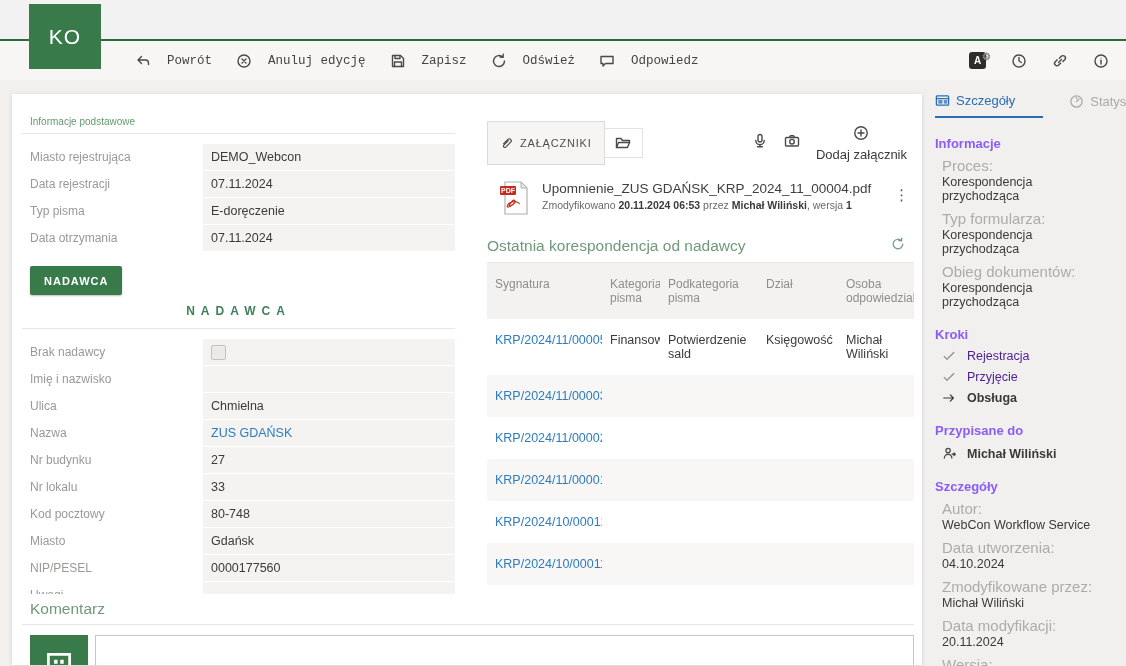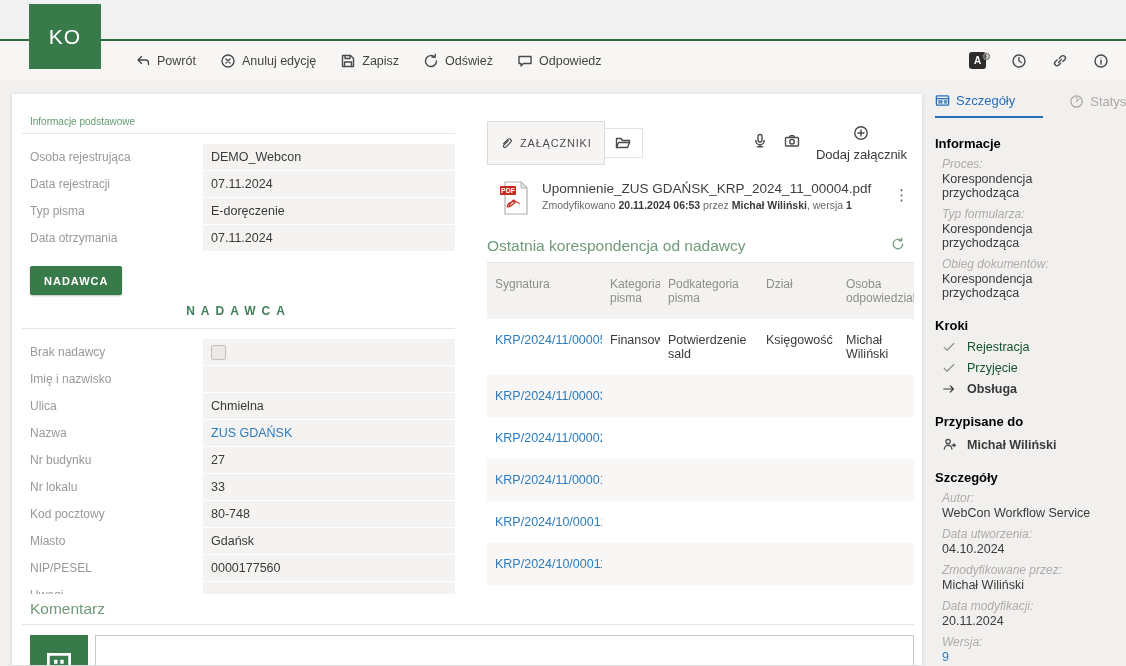--- a/index.html
+++ b/index.html
@@ -7,21 +7,21 @@
   body { font-family:"Liberation Sans", sans-serif; background:#f1f0ef; color:#3b3a39; }
   .ic { width:16px; height:16px; stroke:#4a4a49; fill:none; stroke-width:1.4; stroke-linecap:round; stroke-linejoin:round; flex:none; }
 
   
   .top-band { height:41px; background:#f3f2f2; border-bottom:2px solid #2b6b3c; position:relative; }
   .ko-tile { position:absolute; left:29px; top:4px; width:72px; height:65px; background:#397a4b; color:#fff; display:flex; align-items:center; justify-content:center; font-size:21px; font-weight:300; letter-spacing:1px; z-index:5; }
   .doc-title { position:absolute; left:118px; top:6px; font-size:24px; font-weight:300; color:#4b4a49; }
 
   
   .toolbar { height:39px; background:#f7f6f5; display:flex; align-items:center; padding-left:135px; }
-  .tbtn { display:flex; align-items:center; gap:6px; font-size:12.5px; color:#45443f; margin-right:24px; cursor:pointer; background:none; border:none; font-family:Liberation Sans, sans-serif; }
+  .tbtn { display:flex; align-items:center; gap:16px; font-size:12.5px; color:#45443f; margin-right:24px; cursor:pointer; background:none; border:none; font-family:Liberation Mono, monospace; }
   .toolbar-right { margin-left:auto; display:flex; align-items:center; gap:25px; padding-right:17px; }
   .tr-ic { cursor:pointer; display:flex; align-items:center; }
   .a-sq { width:17px; height:17px; background:#2e2d2c; color:#fff; border-radius:3px; font-size:10px; font-weight:bold; display:flex; align-items:center; justify-content:center; position:relative; }
   .a-sq .gear { position:absolute; right:-5px; top:-1px; color:#8a8886; font-size:10px; }
 
   
   .content { display:flex; height:585px; }
   .card { width:910px; margin:14px 0 0 12px; background:#fff; box-shadow:0 1px 4px rgba(0,0,0,.14); height:571px; overflow:hidden; padding:0 8px 0 10px; }
   .card-body { display:flex; height:500px; overflow:hidden; }
   .left-col { width:445px; padding-top:22px; }
@@ -83,26 +83,26 @@
   .comment-box { flex:1; margin-left:7px; border:1px solid #c8c6c4; height:56px; resize:none; font-family:inherit; font-size:13px; padding:6px; }
 
   
   .sidebar { width:191px; padding:13px 10px 0 13px; font-size:12.5px; }
   .sb-tabs { display:flex; align-items:center; }
   .sb-tab { display:flex; align-items:center; gap:6px; font-size:13px; cursor:pointer; padding-bottom:8px; }
   .sb-tab.active { color:#2a6db4; border-bottom:2px solid #2a6db4; padding-right:28px; }
   .sb-tab.active svg { stroke:#2a6db4; }
   .sb-tab.inactive { color:#aba9a7; margin-left:26px; }
   .sb-tab.inactive svg { stroke:#aba9a7; }
-  .sb-h { color:#000000; font-weight:bold; font-size:13px; margin:18px 0 6px 0; }
+  .sb-h { color:#8b5cf6; font-weight:bold; font-size:13px; margin:18px 0 6px 0; }
   .sb-item { margin-bottom:7px; padding-left:7px; }
-  .sb-lbl { color:#aeacaa; font-size:12px; margin-bottom:1px;font-style:italic; }
+  .sb-lbl { color:#aeacaa; font-size:15px; margin-bottom:1px; }
   .sb-val { color:#3b3a39; font-size:12.5px; }
   .sb-val.blue { color:#2d7cbe; }
-  .step { display:flex; align-items:center; gap:11px; margin:7px 0 7px 7px; color:#14532d; font-size:12.5px; }
+  .step { display:flex; align-items:center; gap:11px; margin:7px 0 7px 7px; color:#4c1d95; font-size:12.5px; }
   .step svg { stroke:#8f8e8b; }
   .step.current { color:#3b3a39; font-weight:bold; }
   .step.current svg { stroke:#3b3a39; }
   .assignee { display:flex; align-items:center; gap:10px; margin:8px 0 0 7px; font-weight:bold; font-size:12.5px; color:#3b3a39; }
 </style>
 </head>
 <body>
 
 <div class="top-band">
   <div class="ko-tile">KO</div>
@@ -171,21 +171,21 @@
 
 <div class="content">
   <div class="card">
     <div class="card-body">
 
       <div class="left-col">
         <div class="sec-title">Informacje podstawowe</div>
         <hr class="sec-rule">
 
         <div class="frow">
-            <div class="flabel">Osoba rejestrująca</div>
+            <div class="flabel">Miasto rejestrująca</div>
             <div class="fval">DEMO_Webcon</div>
           </div>
         <div class="frow">
             <div class="flabel">Data rejestracji</div>
             <div class="fval">07.11.2024</div>
           </div>
         <div class="frow">
             <div class="flabel">Typ pisma</div>
             <div class="fval">E-doręczenie</div>
           </div>

